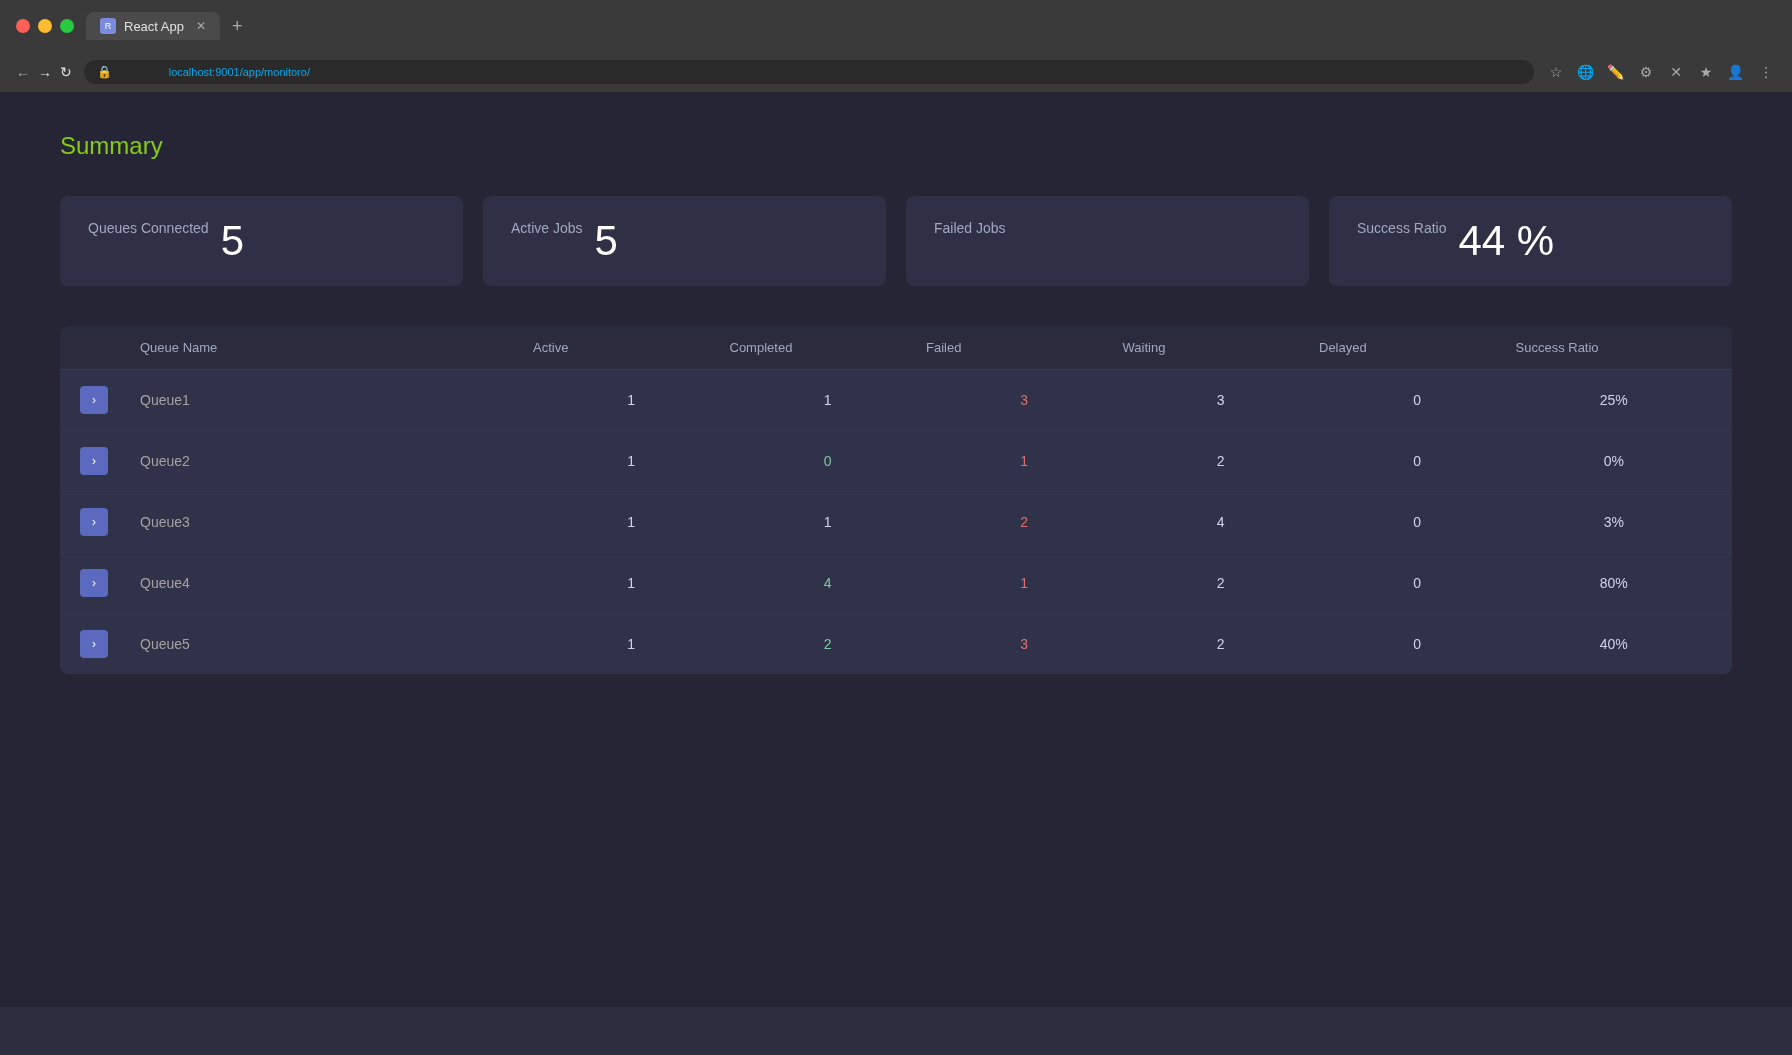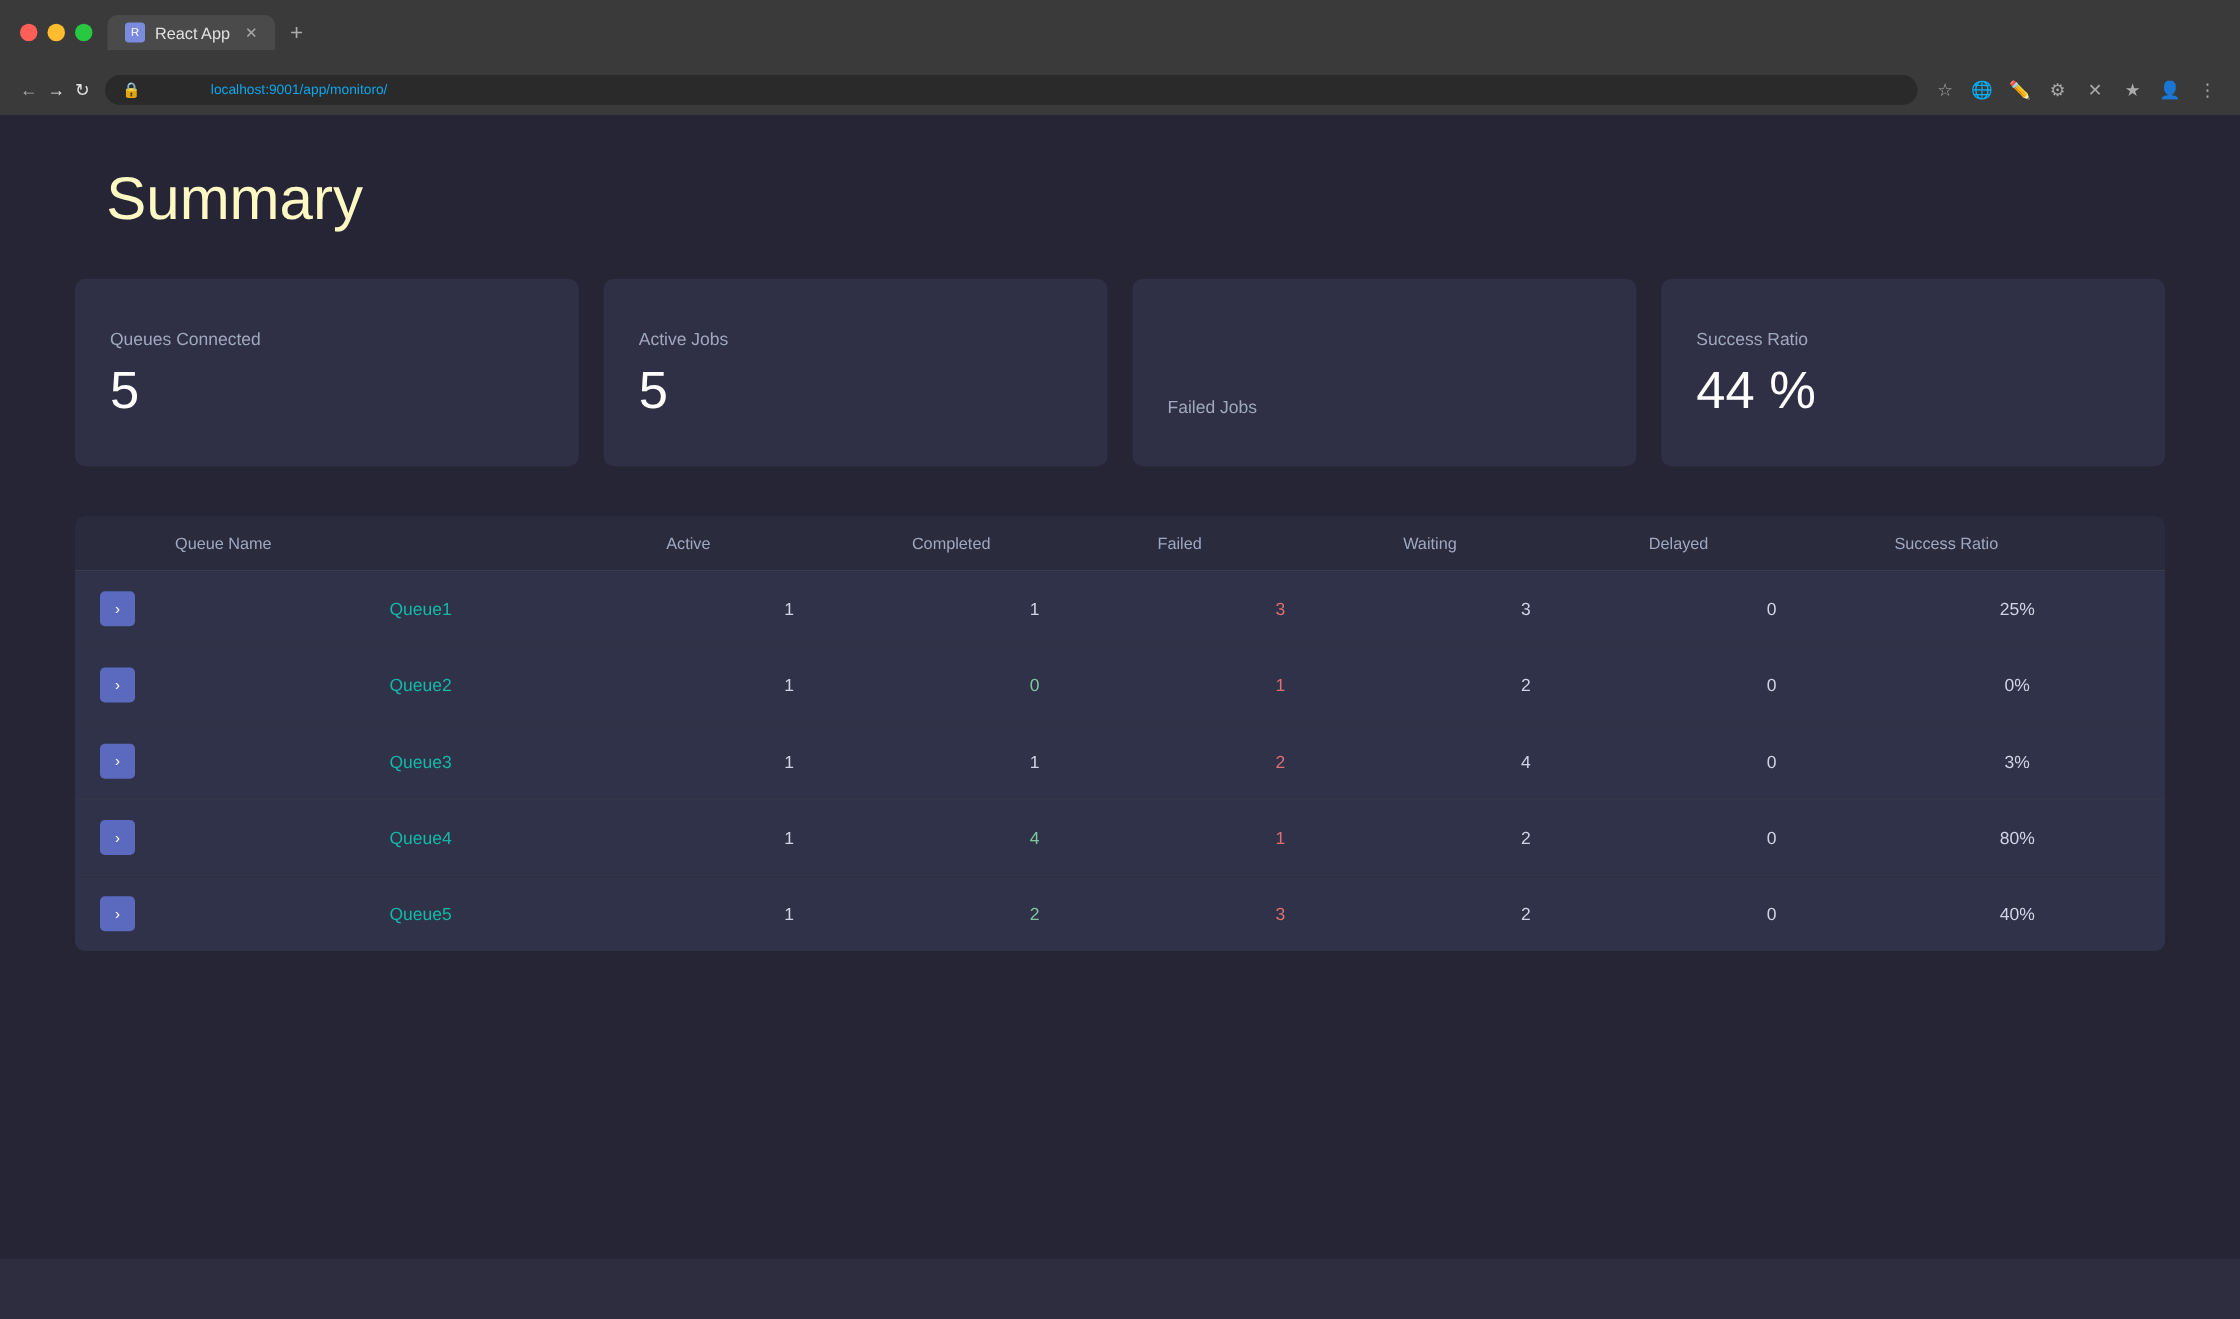--- a/index.html
+++ b/index.html
@@ -138,42 +138,40 @@
       font-size: 18px;
       font-weight: 600;
       letter-spacing: 0.5px;
     }
     .app-main {
       background: #252535;
       padding: 40px 60px;
       min-height: calc(1055px - 90px - 50px);
     }
     .page-title {
-      color: #fef9c3;
-      font-size: 48px;
+      color: #84cc16;
+      font-size: 24px;
       font-weight: 300;
       margin-bottom: 36px;
-      margin-left: 25px;
     }
 
     
     .summary-cards {
       display: flex;
       gap: 20px;
       margin-bottom: 40px;
     }
     .summary-card {
       background: #2f3045;
       border-radius: 8px;
-      padding: 40px 28px;
+      padding: 24px 28px;
       flex: 1;
       display: flex;
-      flex-direction: column;
+      flex-direction: row;
       gap: 12px;
-      justify-content: flex-end;
     }
     .card-label {
       color: #a0a8c0;
       font-size: 14px;
       font-weight: 400;
     }
     .card-value {
       color: white;
       font-size: 42px;
       font-weight: 300;
@@ -219,22 +217,22 @@
       color: white;
       font-size: 12px;
       cursor: pointer;
     }
     .cell {
       color: #d0d4e8;
       font-size: 14px;
       text-align: center;
     }
     .cell.queue-name {
-      text-align: center;
-      color: #14b8a6;
+      text-align: left;
+      color: #a3a3a3;
       font-size: 14px;
     }
     .cell.completed-highlight { color: #7ec8a0; }
     .cell.failed-highlight { color: #e07070; }
     .cell.zero-highlight { color: #7ec8a0; }
   </style>
 </head>
 <body>
 
 <div class="browser-chrome">

